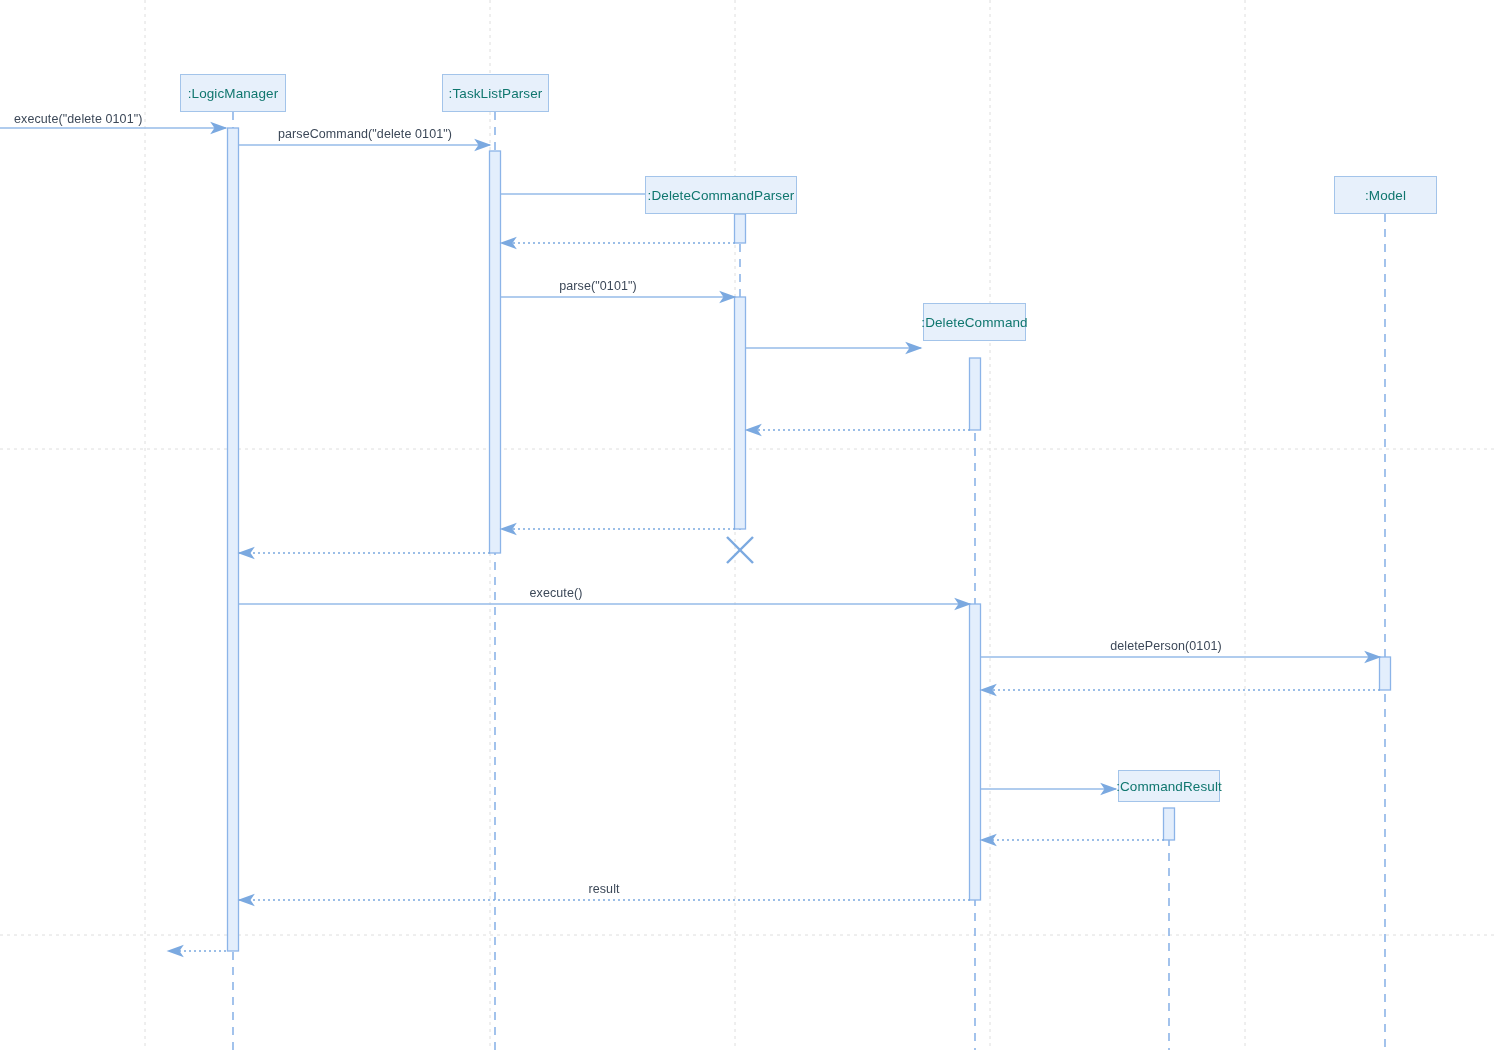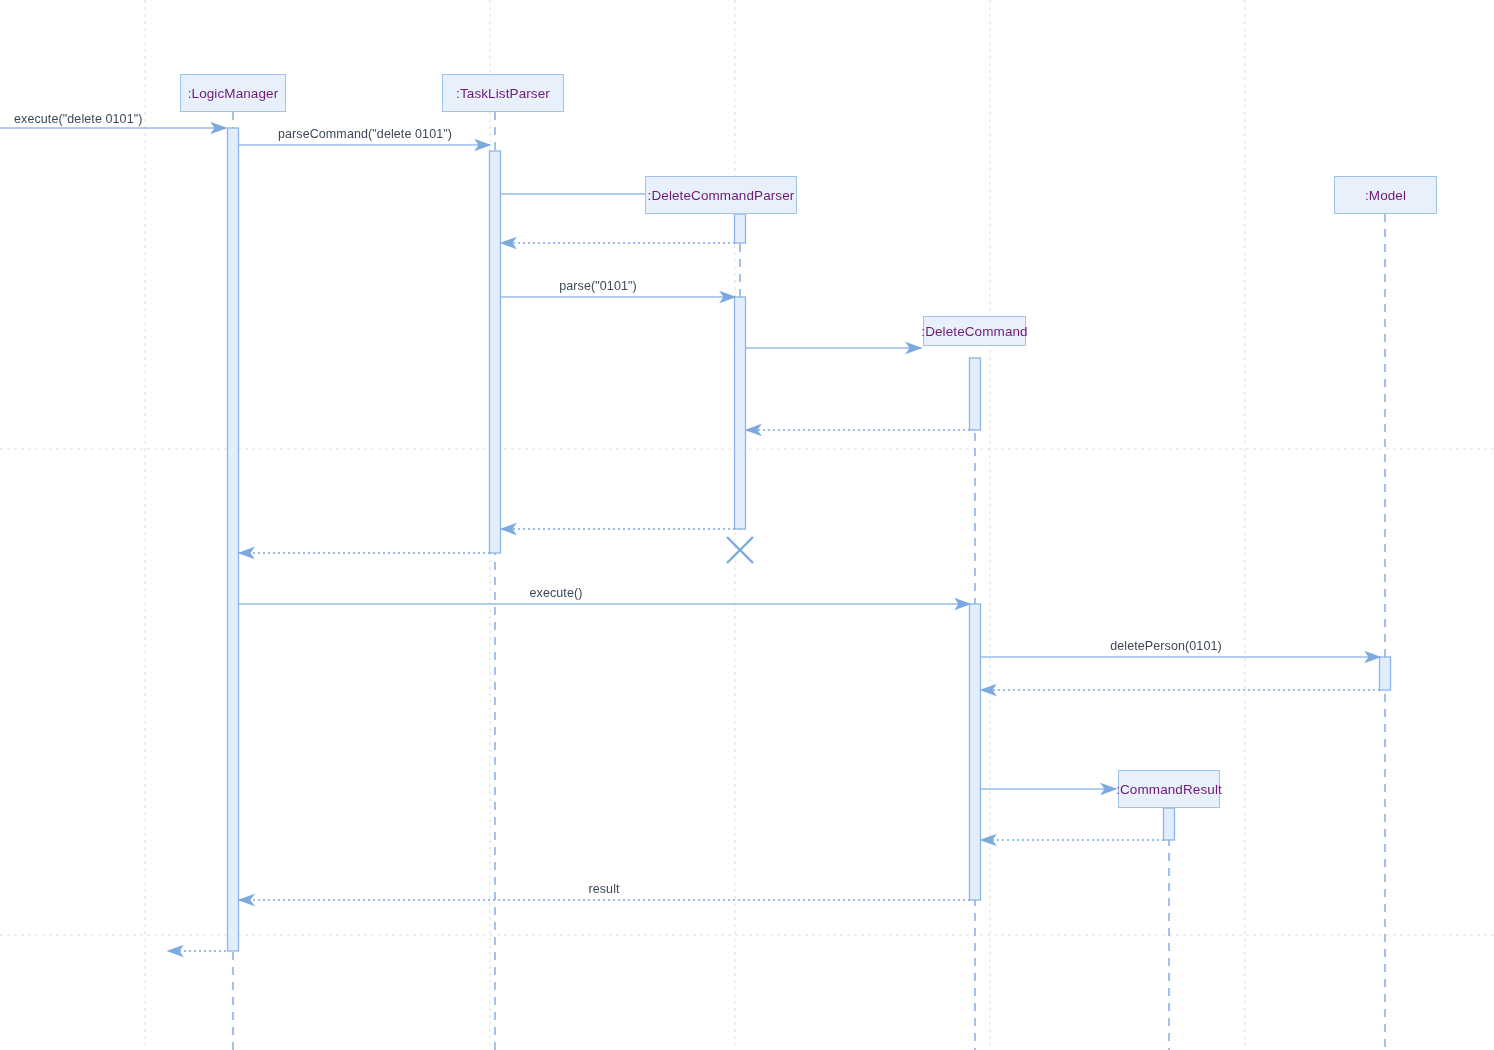--- a/index.html
+++ b/index.html
@@ -58,21 +58,21 @@
     stroke-linecap: butt;
   }
   .part-box {
     position: absolute;
     box-sizing: border-box;
     background: #e7f0fb;
     border: 1.4px solid #a3c4ea;
     display: flex;
     align-items: center;
     justify-content: center;
-    color: #701a75;
+    color: #0f766e;
     font-size: 13.5px;
     font-family: "Liberation Sans", sans-serif;
     letter-spacing: 0.1px;
     white-space: nowrap;
   }
   .msg-label {
     position: absolute;
     color: #3c4858;
     font-size: 12.5px;
     font-family: "Liberation Sans", sans-serif;
@@ -149,30 +149,30 @@
     <g id="destroy-group">
         <line x1="727" y1="537" x2="753" y2="563" class="destroy-x"></line>
         <line x1="753" y1="537" x2="727" y2="563" class="destroy-x"></line>
       </g>
   </svg>
 
   <div id="participant-layer">
       <div class="part-box" style="left: 180px; top: 74px; width: 106px; height: 38px;">
         <span>:LogicManager</span>
       </div>
-      <div class="part-box" style="left: 442px; top: 74px; width: 122px; height: 38px;">
+      <div class="part-box" style="left: 442px; top: 74px; width: 107px; height: 38px;">
         <span>:TaskListParser</span>
       </div>
       <div class="part-box" style="left: 645px; top: 176px; width: 152px; height: 38px;">
         <span>:DeleteCommandParser</span>
       </div>
-      <div class="part-box" style="left: 923px; top: 316px; width: 103px; height: 30px;">
+      <div class="part-box" style="left: 923px; top: 303px; width: 103px; height: 38px;">
         <span>:DeleteCommand</span>
       </div>
-      <div class="part-box" style="left: 1118px; top: 770px; width: 102px; height: 38px;">
+      <div class="part-box" style="left: 1118px; top: 770px; width: 102px; height: 32px;">
         <span>:CommandResult</span>
       </div>
       <div class="part-box" style="left: 1334px; top: 176px; width: 103px; height: 38px;">
         <span>:Model</span>
       </div>
     </div>
   <div id="label-layer">
       <div class="msg-label left-anchor" style="left: 14px; top: 126px;">execute("delete 0101")</div>
       <div class="msg-label" style="left: 365px; top: 141px;">parseCommand("delete 0101")</div>
       <div class="msg-label" style="left: 598px; top: 293px;">parse("0101")</div>

